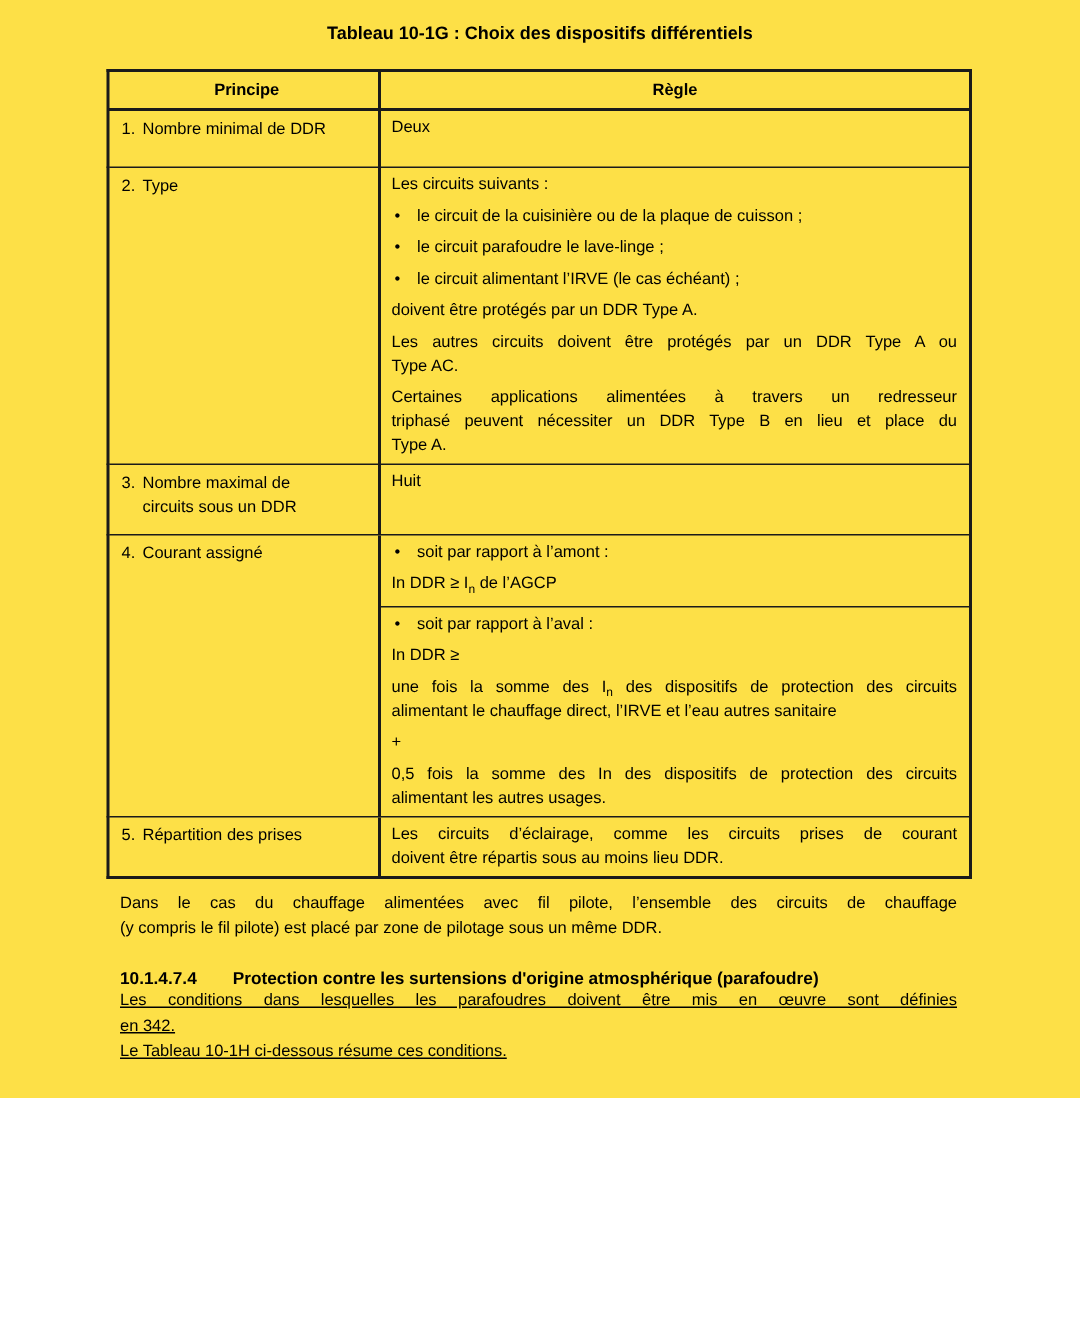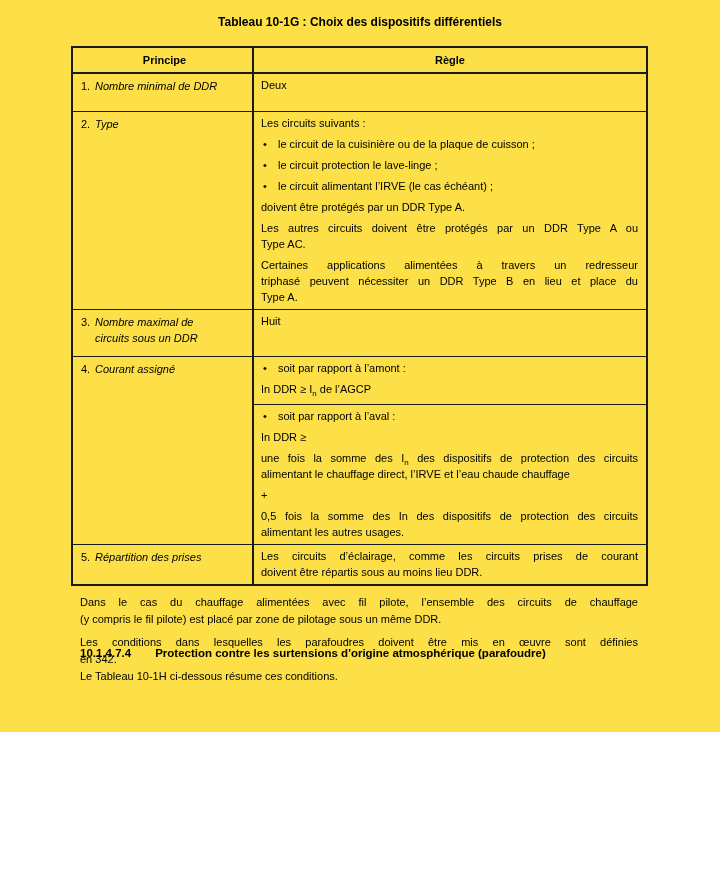--- a/index.html
+++ b/index.html
@@ -26,33 +26,33 @@
   td.pcell { border-right:2px solid #1a1a1a !important; padding:4px 4px 4px 8px !important; }
   tr.hdr  { height:22px; }
   tr.r1   { height:38px; }
   tr.r2   { height:195px; }
   tr.r3   { height:47px; }
   tr.r4a  { height:48px; }
   tr.r4b  { height:134px; }
   tr.r5   { height:40px; }
   .pline { display:flex; }
   .pnum  { width:14px; flex:none; }
-  .plabel{ flex:1; white-space:pre-line;font-style:italic; }
+  .plabel{ flex:1; white-space:pre-line; }
   .block { margin-bottom:5px; }
   .block:last-child { margin-bottom:0; }
   .bullet { display:flex; padding-left:2px; }
   .bchar  { width:15px; flex:none; }
   .btext  { flex:1; }
   .fj { text-align:justify; text-align-last:justify; }
   sub { font-size:8px; line-height:0; }
   .bodyblock { position:absolute; left:80px; width:558px; line-height:17px; }
   .p1  { top:594px; }
   .heading { position:absolute; left:80px; top:645px; font-weight:bold; font-size:11.5px; }
   .heading .hnum { display:inline-block; margin-right:24px; }
-  .p23 { top:634px; }
+  .p23 { top:659px;text-decoration:underline; }
   .footer-page { position:absolute; top:869px; left:337px; font-size:12px; }
   .footer-ref  { position:absolute; top:869px; left:486px; font-size:12px; }
 </style>
 </head>
 <body>
 
 <div id="page">
 
   <div class="doc-title">Tableau 10-1G : Choix des dispositifs différentiels</div>
 
@@ -86,21 +86,21 @@
         </div>
       </td>
       <td>
         <div class="block">Les circuits suivants :</div>
         <div class="block bullet">
           <span class="bchar">•</span>
           <span class="btext">le circuit de la cuisinière ou de la plaque de cuisson ;</span>
         </div>
         <div class="block bullet">
           <span class="bchar">•</span>
-          <span class="btext">le circuit protection le lave-linge ;</span>
+          <span class="btext">le circuit parafoudre le lave-linge ;</span>
         </div>
         <div class="block bullet">
           <span class="bchar">•</span>
           <span class="btext">le circuit alimentant l’IRVE (le cas échéant) ;</span>
         </div>
         <div class="block">doivent être protégés par un DDR Type A.</div>
         <div class="block">
           <div class="fj">Les autres circuits doivent être protégés par un DDR Type A ou</div>
           <div>Type AC.</div>
         </div>
@@ -140,21 +140,21 @@
     </tr>
     <tr class="r4b">
       <td>
         <div class="block bullet">
           <span class="bchar">•</span>
           <span class="btext">soit par rapport à l’aval :</span>
         </div>
         <div class="block">In DDR ≥</div>
         <div class="block">
           <div class="fj"><span>une fois la somme des I</span><sub>n</sub><span> des dispositifs de protection des circuits</span></div>
-          <div>alimentant le chauffage direct, l’IRVE et l’eau chaude chauffage</div>
+          <div>alimentant le chauffage direct, l’IRVE et l’eau autres sanitaire</div>
         </div>
         <div class="block">+</div>
         <div class="block">
           <div class="fj">0,5 fois la somme des In des dispositifs de protection des circuits</div>
           <div>alimentant les autres usages.</div>
         </div>
       </td>
     </tr>
 
     <tr class="r5">

